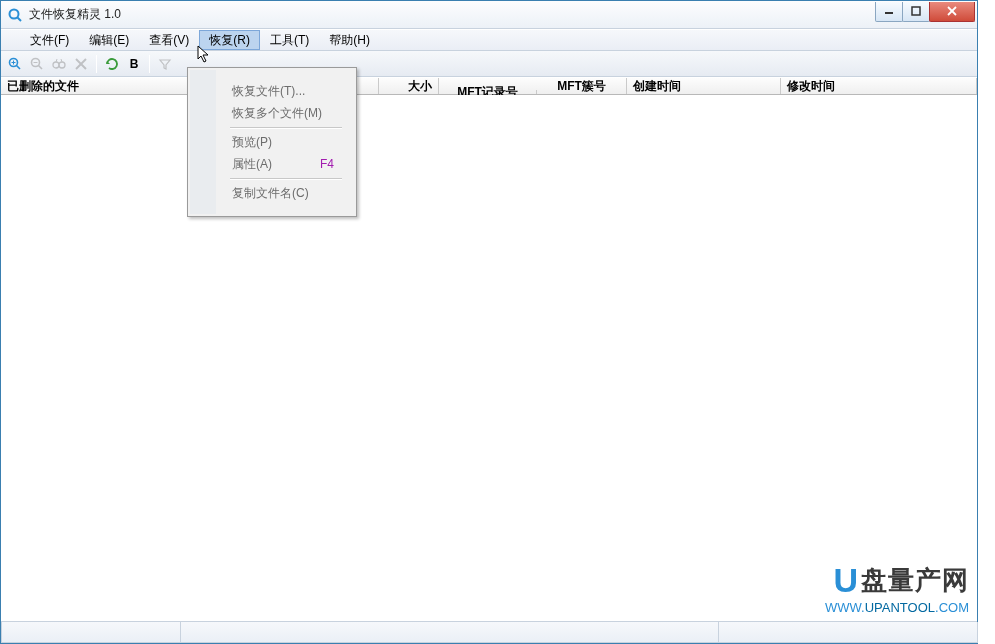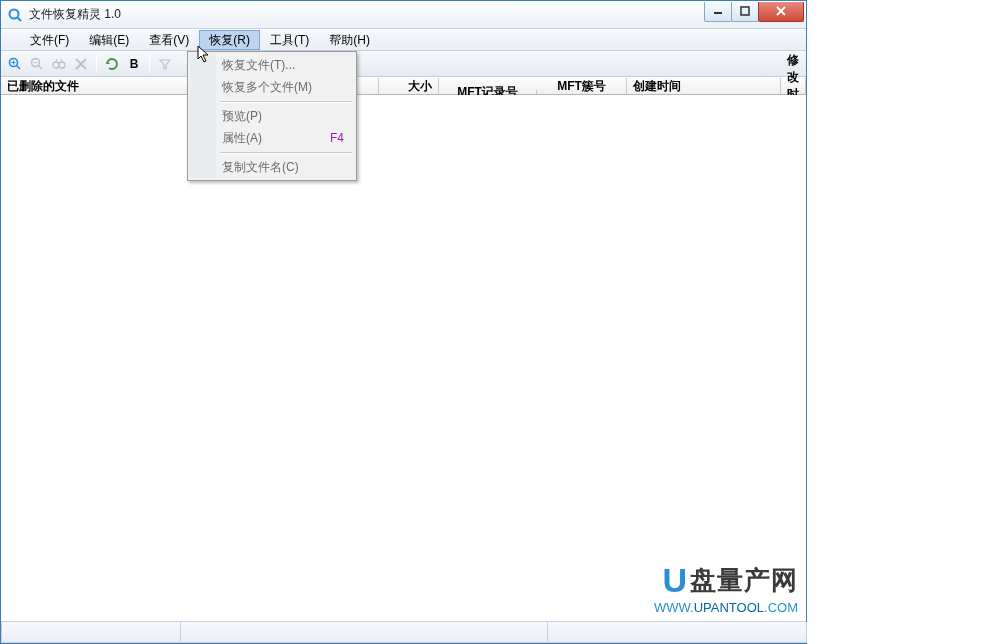--- a/index.html
+++ b/index.html
@@ -1,36 +1,36 @@
 <!DOCTYPE html>
 <html><head>
 <meta charset="utf-8">
 <style>
 * { box-sizing: border-box; margin: 0; padding: 0; font-family: "Microsoft YaHei", "SimSun", Tahoma, sans-serif; }
 body { width: 995px; height: 644px; overflow: hidden; background: #fff; position: relative; }
 
-.window { width: 807px; height: 644px; border: 1px solid #3a7fb0; background: #eef4fa; display: flex; flex-direction: column; position: relative; }
+.window { width: 978px; height: 644px; border: 1px solid #3a7fb0; background: #eef4fa; display: flex; flex-direction: column; position: relative; }
 
 
 .titlebar { height: 28px; background: linear-gradient(#fdfdfe,#ecf1f7); display: flex; align-items: center; padding: 0 0 0 6px; border-bottom: 1px solid #c8d2de; }
 .titlebar .app-icon { width: 16px; height: 16px; margin-right: 6px; }
 .titlebar .title { font-size: 12px; color: #222; flex: 1; }
 .win-controls { display: flex; height: 20px; margin-right: 2px; margin-top: -6px; }
 .win-btn { width: 28px; height: 20px; border: 1px solid #8aa6c1; border-top: none; background: linear-gradient(#f7fbff,#d7e6f5); margin-left: -1px; display: flex; align-items: center; justify-content: center; border-radius: 0 0 2px 2px; }
 .win-btn.close { width: 46px; background: linear-gradient(#e98a7d,#cf4b3a); border-color: #a33; }
 .win-btn svg { display: block; }
 
 
 .menubar { height: 22px; background: linear-gradient(#f6f8fb,#eaeef5); border-top: 1px solid #fff; border-bottom: 1px solid #c8d2de; display: flex; align-items: stretch; padding-left: 19px; font-size: 12px; }
 .menu-item { padding: 0 10px; display: flex; align-items: center; color: #000; cursor: default; }
 .menu-item.active { background: #bcd4ef; border: 1px solid #7da7d9; padding: 0 9px; }
 .cursor-arrow { position: absolute; left: 196px; top: 44px; z-index: 100; pointer-events: none; }
 
 
-.dropdown { position: absolute; left: 186px; top: 50px; width: 170px; background: #f1f1f1; border: 1px solid #9a9a9a; box-shadow: 2px 2px 3px rgba(0,0,0,.25); z-index: 50; padding: 2px; }
+.dropdown { position: absolute; left: 186px; top: 66px; width: 170px; background: #f1f1f1; border: 1px solid #9a9a9a; box-shadow: 2px 2px 3px rgba(0,0,0,.25); z-index: 50; padding: 12px; }
 .dd-gutter { position: absolute; left: 2px; top: 2px; bottom: 2px; width: 26px; background: #e9ecef; }
 .dd-item { position: relative; height: 22px; display: flex; align-items: center; font-size: 12px; color: #6d6d6d; padding-left: 32px; }
 .dd-item .shortcut { margin-left: auto; padding-right: 10px; color: #a21caf; }
 .dd-sep { height: 1px; background: #c8c8c8; margin: 3px 2px 3px 30px; position: relative; }
 .dd-sep::after { content:""; position:absolute; left:0; right:0; top:1px; height:1px; background:#fff; }
 
 
 .toolbar { height: 26px; background: linear-gradient(#f6f8fb,#e6ebf2); border-bottom: 1px solid #c8d2de; display: flex; align-items: center; padding-left: 4px; gap: 2px; }
 .tool-btn { width: 20px; height: 20px; display: flex; align-items: center; justify-content: center; border: 1px solid transparent; }
 .tool-sep { width: 1px; height: 18px; background: #b8c2d0; margin: 0 3px; border-right: 1px solid #fff; }

